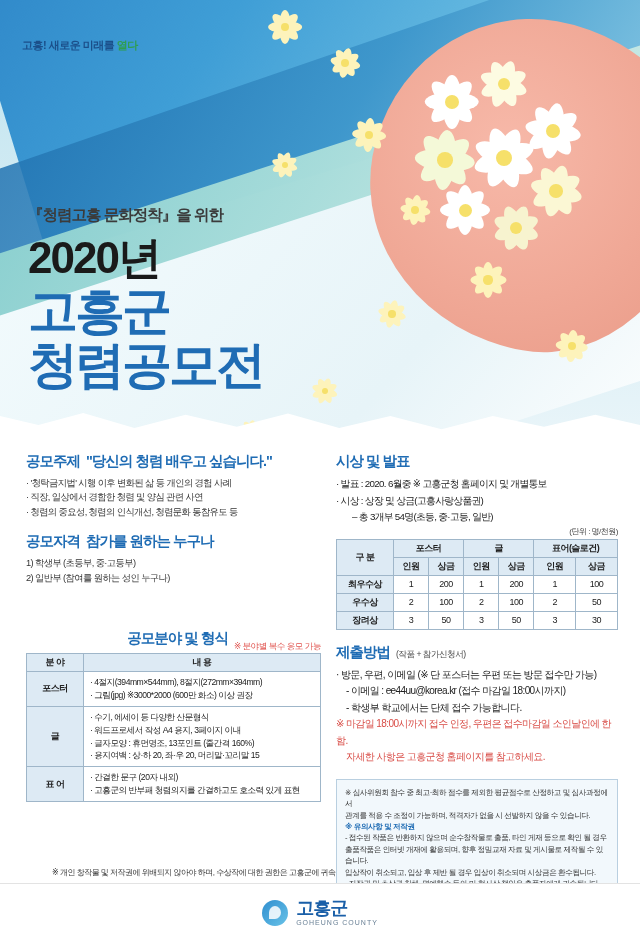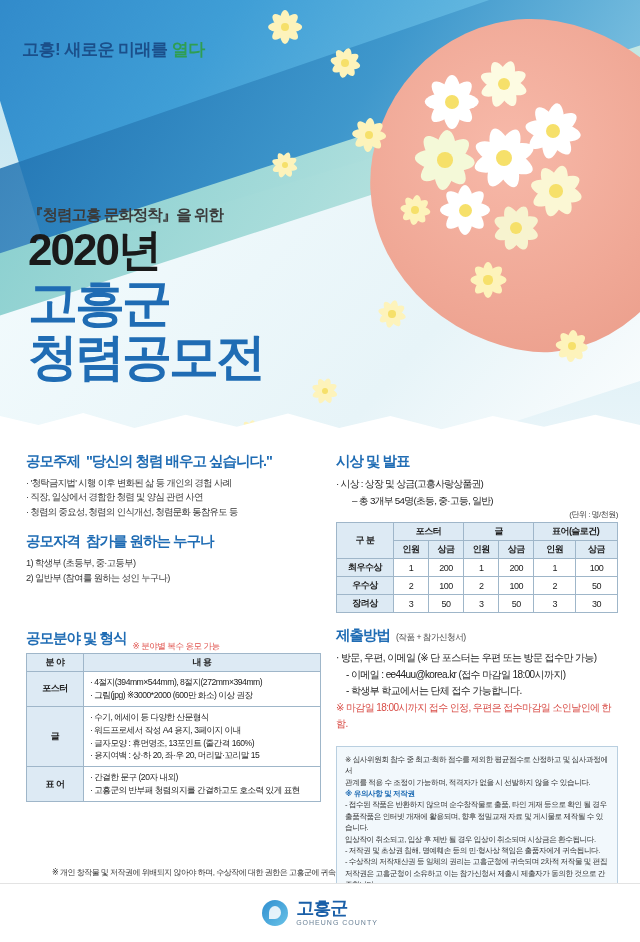--- a/index.html
+++ b/index.html
@@ -67,31 +67,31 @@
     border-radius:50%;
     background:currentColor;
   }
   .flower .c{
     position:absolute;left:50%;top:50%;width:26%;height:26%;
     margin:-13% 0 0 -13%;border-radius:50%;background:#f6e06a;
   }
   
   .top-logo{
     position:absolute;left:22px;top:38px;
-    font-size:17px;font-weight:bold;color:#1b4f8a;letter-spacing:-0.5px;
+    font-size:11px;font-weight:bold;color:#1b4f8a;letter-spacing:-0.5px;
     z-index:6;
   }
   .top-logo .green{color:#2f9e52;}
   
   .title-block{
     position:absolute;left:28px;top:205px;z-index:6;
   }
   .title-sub{
     font-size:15.5px;color:#3b3b3b;letter-spacing:-1px;font-weight:bold;
-    margin-bottom:2px;
+    margin-bottom:10px;
   }
   .title-year{
     font-size:44px;line-height:1;font-weight:bold;color:#1a1a1a;letter-spacing:-2px;
     margin-bottom:4px;
   }
   .title-main{
     font-size:50px;line-height:1.08;font-weight:bold;color:#1f6cb4;letter-spacing:-3px;
   }
   
   .content{
@@ -324,21 +324,21 @@
           <div class="sec-h">공모자격</div>
           <div class="sec-h q">참가를 원하는 누구나</div>
         </div>
         <div class="lines">
           <div>1) 학생부 (초등부, 중·고등부)</div>
           <div>2) 일반부 (참여를 원하는 성인 누구나)</div>
         </div>
       </div>
 
       <div class="blk">
-        <div class="inline-h" style="justify-content:flex-start;align-items:flex-end;margin-top:44px;">
+        <div class="inline-h" style="justify-content:flex-end;align-items:flex-end;margin-top:44px;">
           <div class="sec-h">공모분야 및 형식</div>
           <div class="sub-note">※ 분야별 복수 응모 가능</div>
         </div>
         <table class="t-form">
           <thead>
             <tr>
               <th style="width:52px">분 야</th>
               <th>내 용</th>
             </tr>
           </thead>
@@ -365,20 +365,21 @@
       </div>
 
       <div class="footnote">※ 개인 창작물 및 저작권에 위배되지 않아야 하며, 수상작에 대한 권한은 고흥군에 귀속됩니다.</div>
     </div>
 
     <div class="col-right">
 
       <div class="blk">
         <div class="sec-h">시상 및 발표</div>
         <div class="award-list">
+          <div>· 발표 : 2020. 6월중  ※ 고흥군청 홈페이지 및 개별통보</div>
           <div>· 시상 : 상장 및 상금(고흥사랑상품권)</div>
           <div style="padding-left:16px">– 총 3개부 54명(초등, 중·고등, 일반)</div>
         </div>
         <div class="unit">(단위 : 명/천원)</div>
         <table>
           <thead>
             <tr>
               <th rowspan="2" style="width:52px">구 분</th>
               <th colspan="2">포스터</th>
               <th colspan="2">글</th>
@@ -428,20 +429,21 @@
       <div class="blk">
         <div class="inline-h">
           <div class="sec-h">제출방법</div>
           <div class="note">(작품 + 참가신청서)</div>
         </div>
         <div class="submit-list">
           <div>· 방문, 우편, 이메일 (※ 단 포스터는 우편 또는 방문 접수만 가능)</div>
           <div class="ind">- 이메일 : ee44uu@korea.kr (접수 마감일 18:00시까지)</div>
           <div class="ind">- 학생부 학교에서는 단체 접수 가능합니다.</div>
           <div class="redline">※ 마감일 18:00시까지 접수 인정, 우편은 접수마감일 소인날인에 한함.</div>
+          <div class="redline ind">자세한 사항은 고흥군청 홈페이지를 참고하세요.</div>
         </div>
       </div>
 
       <div class="notice">
         <div>※ 심사위원회 참수 중 최고·최하 점수를 제외한 평균점수로 산정하고 및 심사과정에서</div>
         <div>   관계를 적용 수 조정이 가능하며, 적격자가 없을 시 선발하지 않을 수 있습니다.</div>
         <div class="nh">※ 유의사항 및 저작권</div>
         <div>  - 접수된 작품은 반환하지 않으며 순수창작물로 출품, 타인 게재 등으로 확인 될 경우</div>
         <div>  출품작품은 인터넷 개재에 활용되며, 향후 정밀교재 자료 및 게시물로 제작될 수 있습니다.</div>
         <div>    입상작이 취소되고, 입상 후 제반 될 경우 입상이 취소되며 시상금은 환수됩니다.</div>

